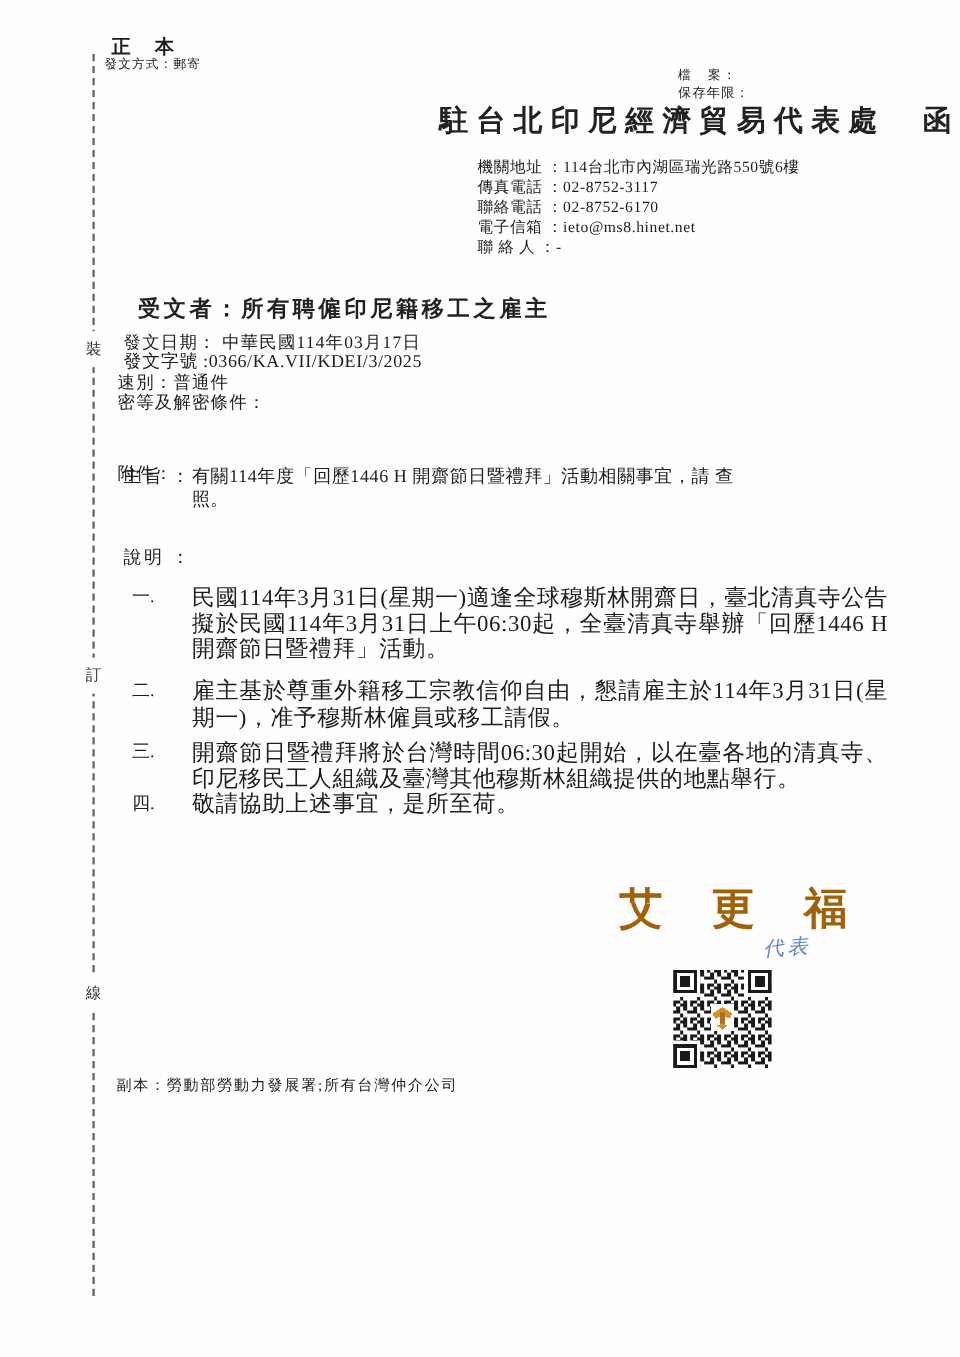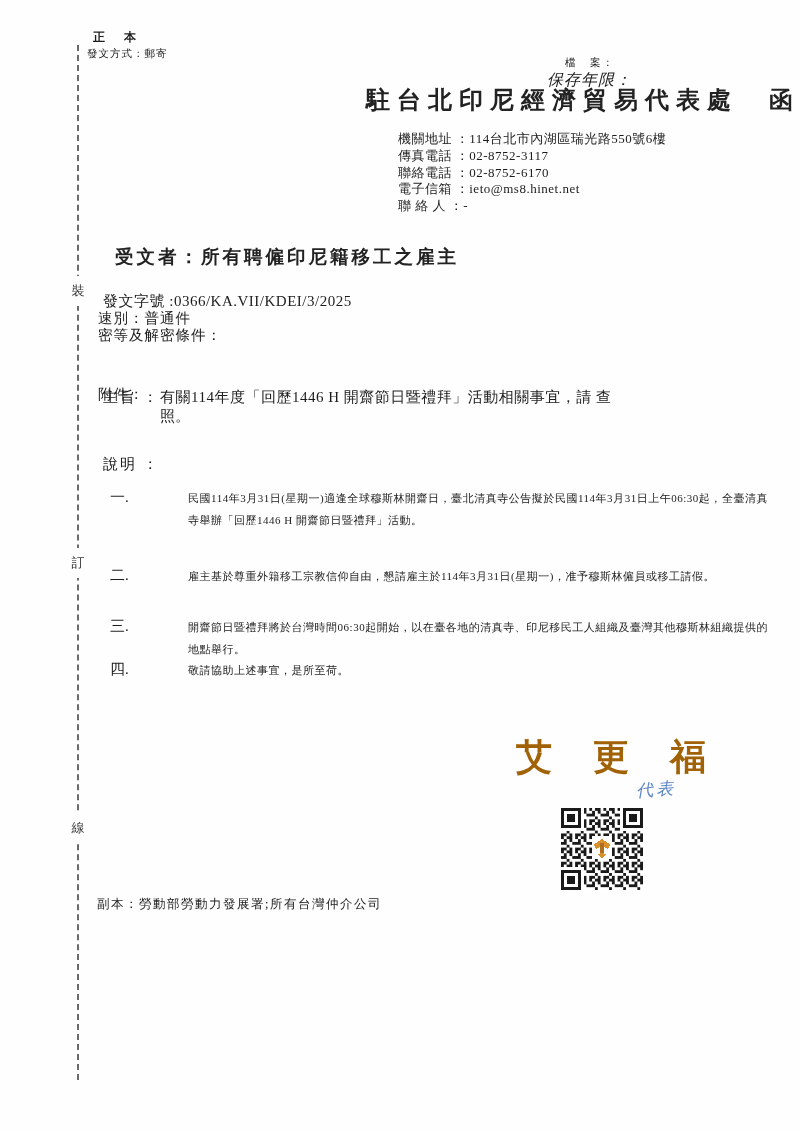--- a/index.html
+++ b/index.html
@@ -10,26 +10,26 @@
     width: 800px;
     height: 1131px;
     background: #fefefe;
     margin: 0 auto;
     overflow: hidden;
     color: #1c1c1c;
   }
   .abs { position: absolute; }
 
   
-  .copy-marking { left: 93px; top: 29px; font-size: 12px; letter-spacing: 8px; font-weight: bold; }
+  .copy-marking { left: 93px; top: 29px; font-size: 16px; letter-spacing: 8px; font-weight: bold; }
   .dispatch { left: 87px; top: 47px; font-size: 10.5px; letter-spacing: 1px; }
 
   
   .file-label { left: 565px; top: 56px; font-size: 10.5px; letter-spacing: 2px; }
-  .retention-label { left: 547px; top: 70px; font-size: 16px; letter-spacing: 1px; font-style: italic; }
+  .retention-label { left: 565px; top: 70px; font-size: 11px; letter-spacing: 1px; }
 
   
   .doc-title {
     left: 0; right: 0; top: 84px;
     text-align: right;
     font-size: 24px;
     letter-spacing: 7px;
     font-weight: bold;
     color: #222;
   }
@@ -49,21 +49,21 @@
   .meta-attach    { left: 98px;  top: 343px; font-size: 14.5px; letter-spacing: 1px; margin-top: 42px; }
 
   
   .subject-label { left: 103px; top: 388px; font-size: 15px; letter-spacing: 2px; }
   .subject-l1 { left: 160px; top: 388px; width: 585px; font-size: 15px; letter-spacing: 0.5px; white-space: nowrap; }
   .subject-l2 { left: 160px; top: 407px; font-size: 15px; }
 
   
   .explain-label { left: 103px; top: 455px; font-size: 15px; letter-spacing: 2px; }
   .item-no { font-size: 15px; left: 110px; width: 40px; }
-  .item-text { left: 160px; width: 580px; font-size: 11px; line-height: 21.5px; text-align: justify; letter-spacing: 0.5px; margin-left: 28px; }
+  .item-text { left: 160px; width: 580px; font-size: 19px; line-height: 21.5px; text-align: justify; letter-spacing: 0.5px; }
   .no1 { top: 488px; } .tx1 { top: 488px; }
   .no2 { top: 566px; } .tx2 { top: 566px; }
   .no3 { top: 617px; } .tx3 { top: 617px; }
   .no4 { top: 660px; } .tx4 { top: 660px; }
 
   
   .sig-name {
     left: 516px; top: 733px;
     font-size: 36px; font-weight: bold;
     letter-spacing: 16px;
@@ -119,20 +119,21 @@
   <div class="abs agency">
     <div>機關地址 ：114台北市內湖區瑞光路550號6樓</div>
     <div>傳真電話 ：02-8752-3117</div>
     <div>聯絡電話 ：02-8752-6170</div>
     <div>電子信箱 ：ieto@ms8.hinet.net</div>
     <div>聯 絡 人 ：-</div>
   </div>
 
   <div class="abs recipient">受文者：所有聘僱印尼籍移工之雇主</div>
 
+  <div class="abs meta-date">發文日期： 中華民國114年03月17日</div>
   <div class="abs meta-ref">發文字號 :0366/KA.VII/KDEI/3/2025</div>
   <div class="abs meta-priority">速別：普通件</div>
   <div class="abs meta-security">密等及解密條件：</div>
   <div class="abs meta-attach">附件：</div>
 
   <div class="abs subject-label">主旨 ：</div>
   <div class="abs subject-l1">有關114年度「回歷1446 H 開齋節日暨禮拜」活動相關事宜，請 查</div>
   <div class="abs subject-l2">照。</div>
 
   <div class="abs explain-label">說明 ：</div>

